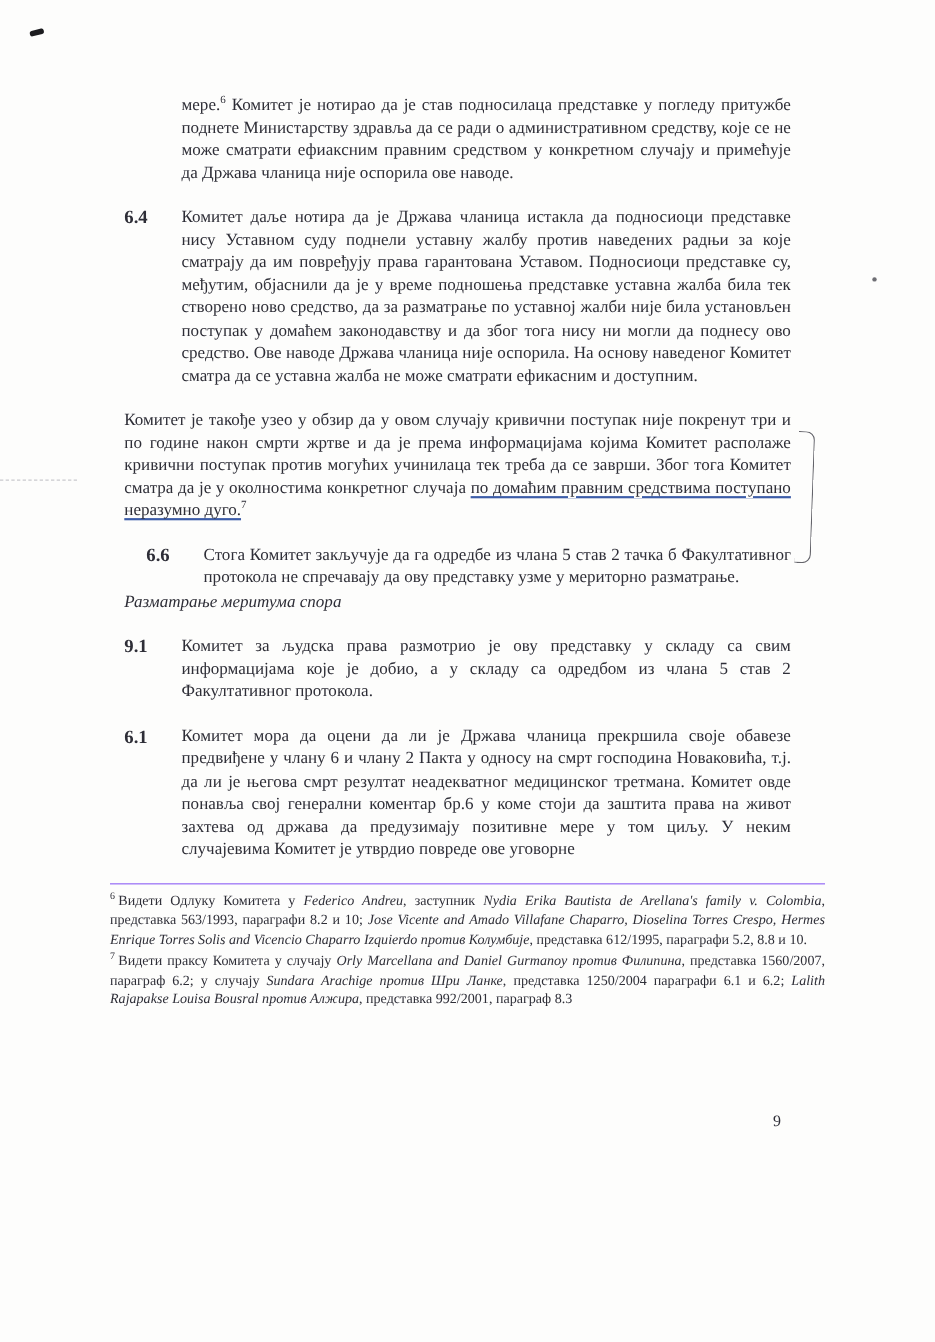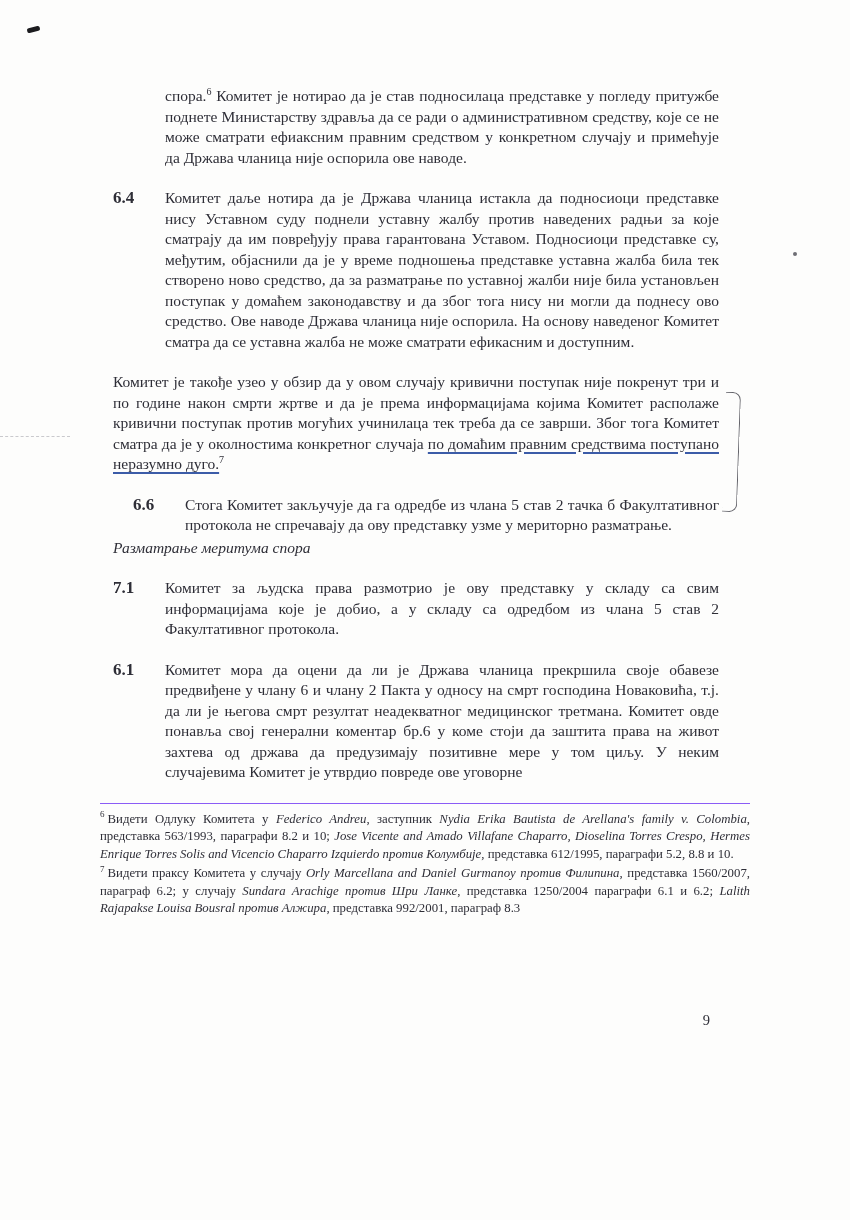--- a/index.html
+++ b/index.html
@@ -118,41 +118,41 @@
 
   <div class="mark-tl"></div>
   <div class="dot-right"></div>
   <div class="faint-line"></div>
   <div class="bracket"></div>
 
   <div class="content">
 
     <div class="para">
       <div class="num"></div>
-      <div class="text"><span>спора.</span><sup class="fnref">6</sup><span> Комитет је нотирао да је став подносилаца представке у погледу притужбе поднете Министарству здравља да се ради о административном средству, које се не може сматрати ефиаксним правним средством у конкретном случају и примећује да Држава чланица није оспорила ове наводе.</span></div>
+      <div class="text"><span>мере.</span><sup class="fnref">6</sup><span> Комитет је нотирао да је став подносилаца представке у погледу притужбе поднете Министарству здравља да се ради о административном средству, које се не може сматрати ефиаксним правним средством у конкретном случају и примећује да Држава чланица није оспорила ове наводе.</span></div>
     </div>
 
     <div class="para">
       <div class="num">6.4</div>
       <div class="text">Комитет даље нотира да је Држава чланица истакла да подносиоци представке нису Уставном суду поднели уставну жалбу против наведених радњи за које сматрају да им повређују права гарантована Уставом. Подносиоци представке су, међутим, објаснили да је у време подношења представке уставна жалба била тек створено ново средство, да за разматрање по уставној жалби није била установљен поступак у домаћем законодавству и да због тога нису ни могли да поднесу ово средство. Ове наводе Држава чланица није оспорила. На основу наведеног Комитет сматра да се уставна жалба не може сматрати ефикасним и доступним.</div>
     </div>
 
     <div class="para">
       <div class="text"><span>Комитет је такође узео у обзир да у овом случају кривични поступак није покренут три и по године након смрти жртве и да је према информацијама којима Комитет располаже кривични поступак против могућих учинилаца тек треба да се заврши. Због тога Комитет сматра да је у околностима конкретног случаја </span><span class="underlined">по домаћим правним средствима поступано неразумно дуго.</span><sup class="fnref">7</sup></div>
     </div>
 
     <div class="para tight">
       <div class="num">6.6</div>
       <div class="text">Стога Комитет закључује да га одредбе из члана 5 став 2 тачка б Факултативног протокола не спречавају да ову представку узме у мериторно разматрање.</div>
     </div>
 
     <div class="section-heading">Разматрање меритума спора</div>
 
     <div class="para">
-      <div class="num">7.1</div>
+      <div class="num">9.1</div>
       <div class="text">Комитет за људска права размотрио је ову представку у складу са свим информацијама које је добио, а у складу са одредбом из члана 5 став 2 Факултативног протокола.</div>
     </div>
 
     <div class="para">
       <div class="num">6.1</div>
       <div class="text">Комитет мора да оцени да ли је Држава чланица прекршила своје обавезе предвиђене у члану 6 и члану 2 Пакта у односу на смрт господина Новаковића, т.ј. да ли је његова смрт резултат неадекватног медицинског третмана. Комитет овде понавља свој генерални коментар бр.6 у коме стоји да заштита права на живот захтева од држава да предузимају позитивне мере у том циљу. У неким случајевима Комитет је утврдио повреде ове уговорне</div>
     </div>
 
     <div class="footnotes">
       <div class="footnote"><sup class="fn-marker">6</sup><span>Видети Одлуку Комитета у </span><span class="it">Federico Andreu</span><span>, заступник </span><span class="it">Nydia Erika Bautista de Arellana's family v. Colombia</span><span>, представка 563/1993, параграфи 8.2 и 10; </span><span class="it">Jose Vicente and Amado Villafane Chaparro, Dioselina Torres Crespo, Hermes Enrique Torres Solis and Vicencio Chaparro Izquierdo против Колумбије</span><span>, представка 612/1995, параграфи 5.2, 8.8 и 10.</span></div>

